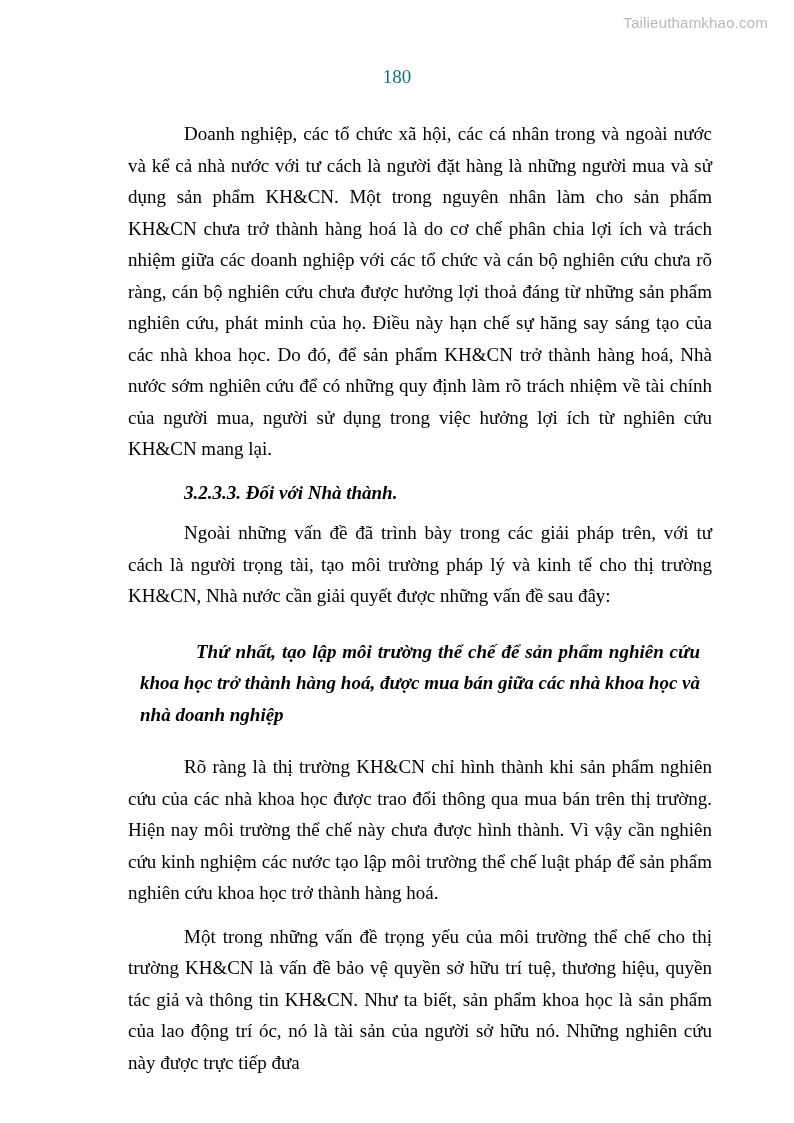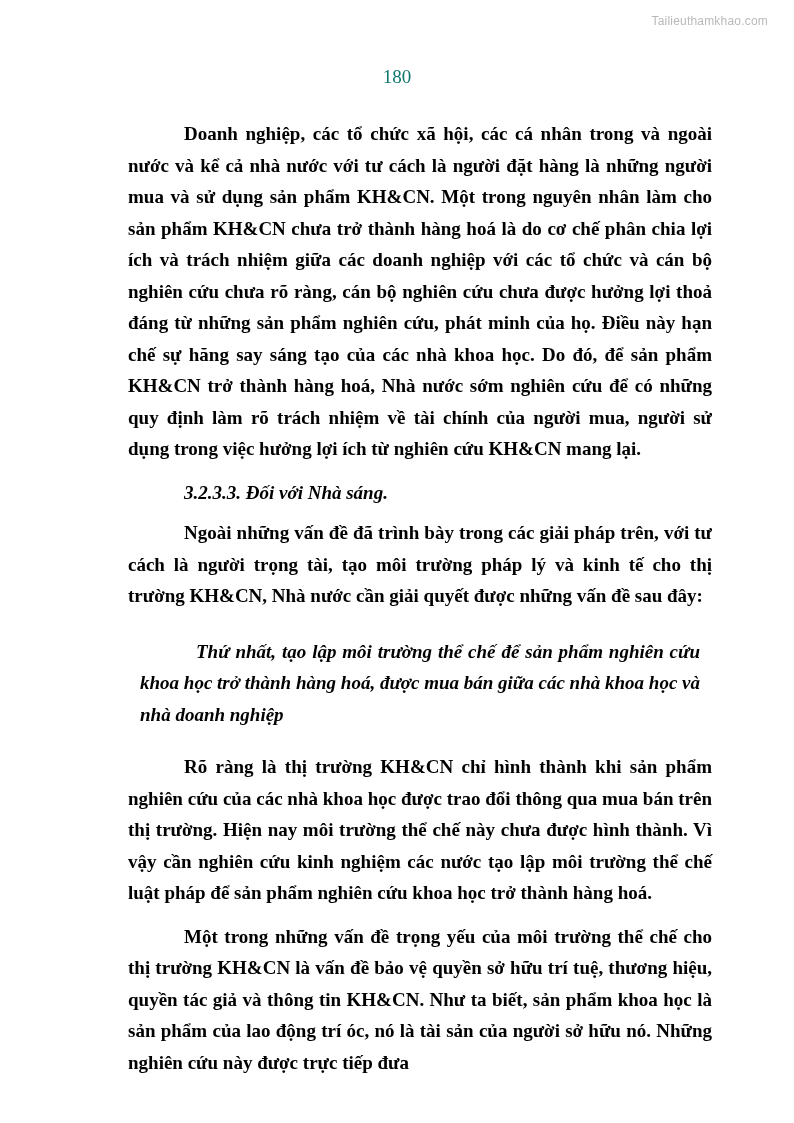--- a/index.html
+++ b/index.html
@@ -19,21 +19,21 @@
     position: relative;
     width: 794px;
     height: 1123px;
     box-sizing: border-box;
   }
   .watermark {
     position: absolute;
     top: 14px;
     right: 26px;
     font-family: "Liberation Sans", "DejaVu Sans", sans-serif;
-    font-size: 12px;
+    font-size: 15px;
     color: #b9b9b9;
     letter-spacing: 0.2px;
     user-select: none;
   }
   .page-number {
     position: absolute;
     top: 66px;
     left: 0;
     width: 794px;
     text-align: center;
@@ -48,21 +48,20 @@
   }
   p {
     margin: 0 0 2px 0;
     font-size: 19px;
     line-height: 31.5px;
     text-align: justify;
     text-justify: inter-word;
   }
   p.indent {
     text-indent: 56px;
-    font-weight: bold;
   }
   p.body {
     margin-bottom: 0;
   }
   .spacer {
     height: 12px;
   }
   .spacer-sm {
     height: 9px;
   }
@@ -92,21 +91,21 @@
   <div class="watermark">Tailieuthamkhao.com</div>
 
   <div class="page-number">180</div>
 
   <div class="content">
 
     <p class="body indent">Doanh nghiệp, các tổ chức xã hội, các cá nhân trong và ngoài nước và kể cả nhà nước với tư cách là người đặt hàng là những người mua và sử dụng sản phẩm KH&amp;CN. Một trong nguyên nhân làm cho sản phẩm KH&amp;CN chưa trở thành hàng hoá là do cơ chế phân chia lợi ích và trách nhiệm giữa các doanh nghiệp với các tổ chức và cán bộ nghiên cứu chưa rõ ràng, cán bộ nghiên cứu chưa được hưởng lợi thoả đáng từ những sản phẩm nghiên cứu, phát minh của họ. Điều này hạn chế sự hăng say sáng tạo của các nhà khoa học. Do đó, để sản phẩm KH&amp;CN trở thành hàng hoá, Nhà nước sớm nghiên cứu để có những quy định làm rõ trách nhiệm về tài chính của người mua, người sử dụng trong việc hưởng lợi ích từ nghiên cứu KH&amp;CN mang lại.</p>
 
     <div class="spacer"></div>
 
-    <p class="heading">3.2.3.3. Đối với Nhà sáng.</p>
+    <p class="heading">3.2.3.3. Đối với Nhà thành.</p>
 
     <div class="spacer-sm"></div>
 
     <p class="body indent">Ngoài những vấn đề đã trình bày trong các giải pháp trên, với tư cách là người trọng tài, tạo môi trường pháp lý và kinh tế cho thị trường KH&amp;CN, Nhà nước cần giải quyết được những vấn đề sau đây:</p>
 
     <div class="spacer"></div>
 
     <p class="emph-block">Thứ nhất, tạo lập môi trường thể chế để sản phẩm nghiên cứu khoa học trở thành hàng hoá, được mua bán giữa các nhà khoa học và nhà doanh nghiệp</p>
 
     <div class="spacer-sm"></div>

